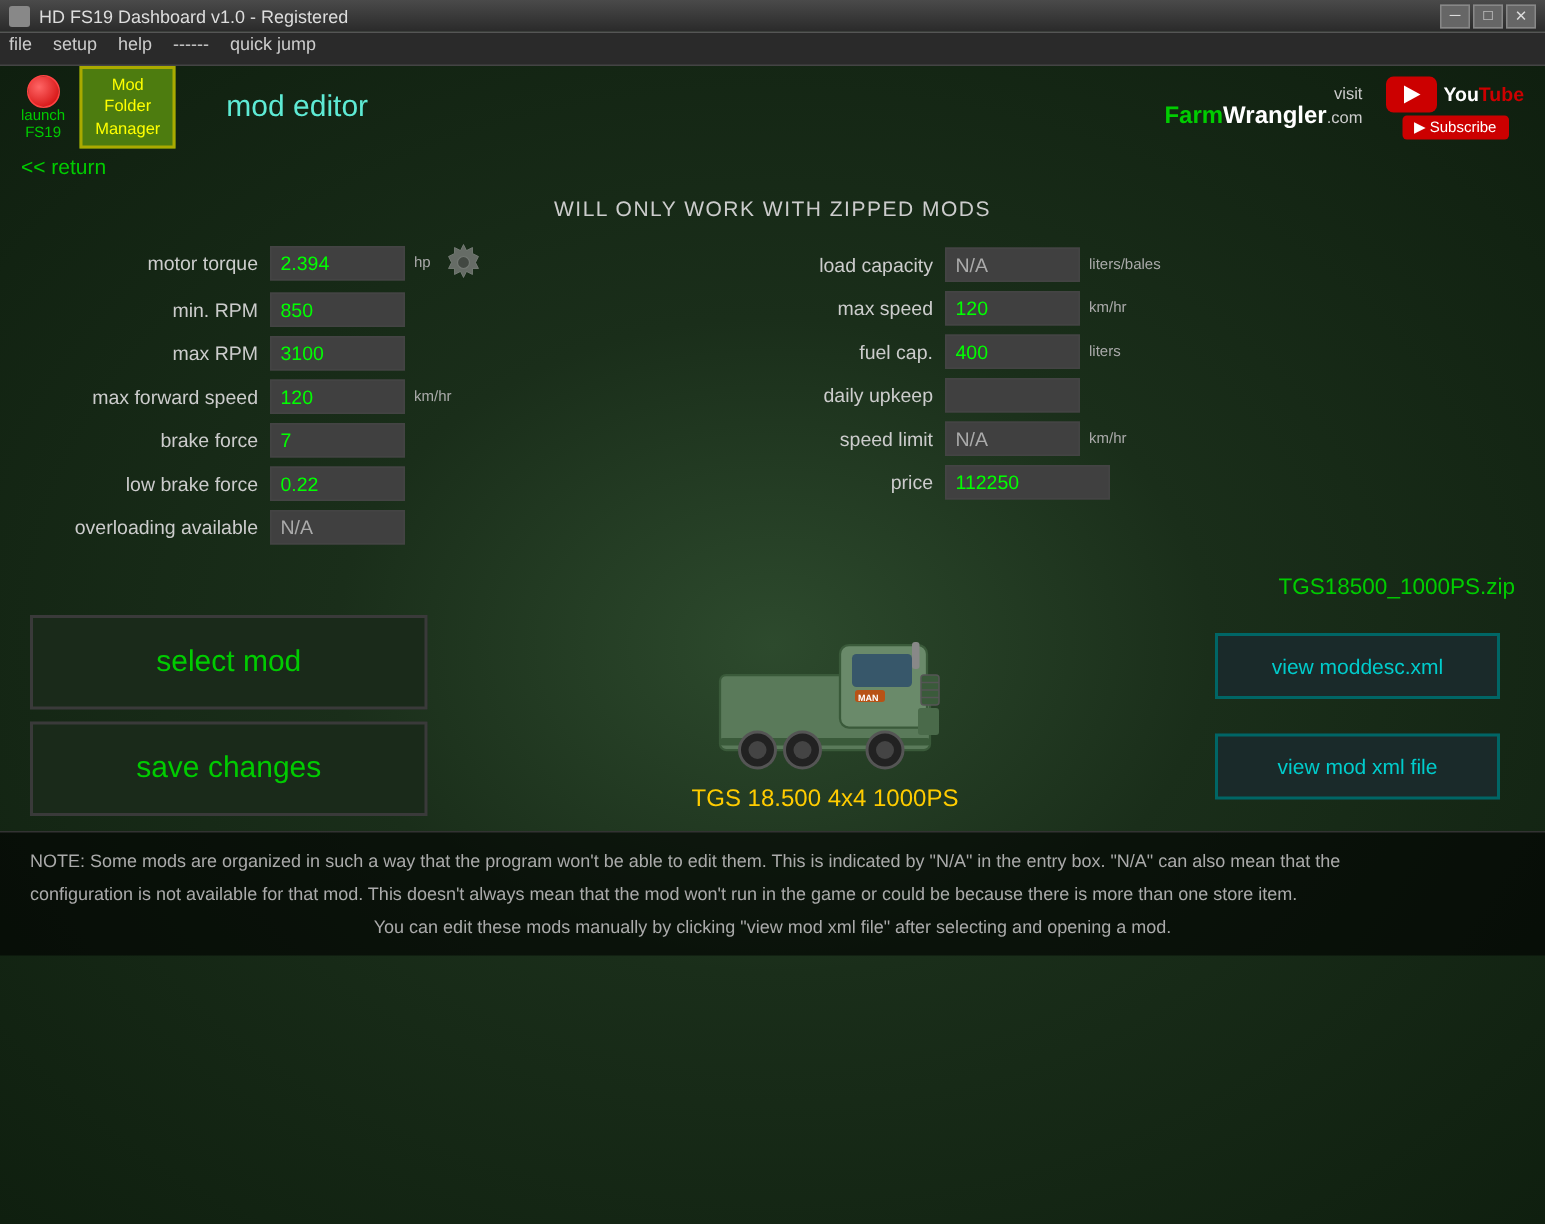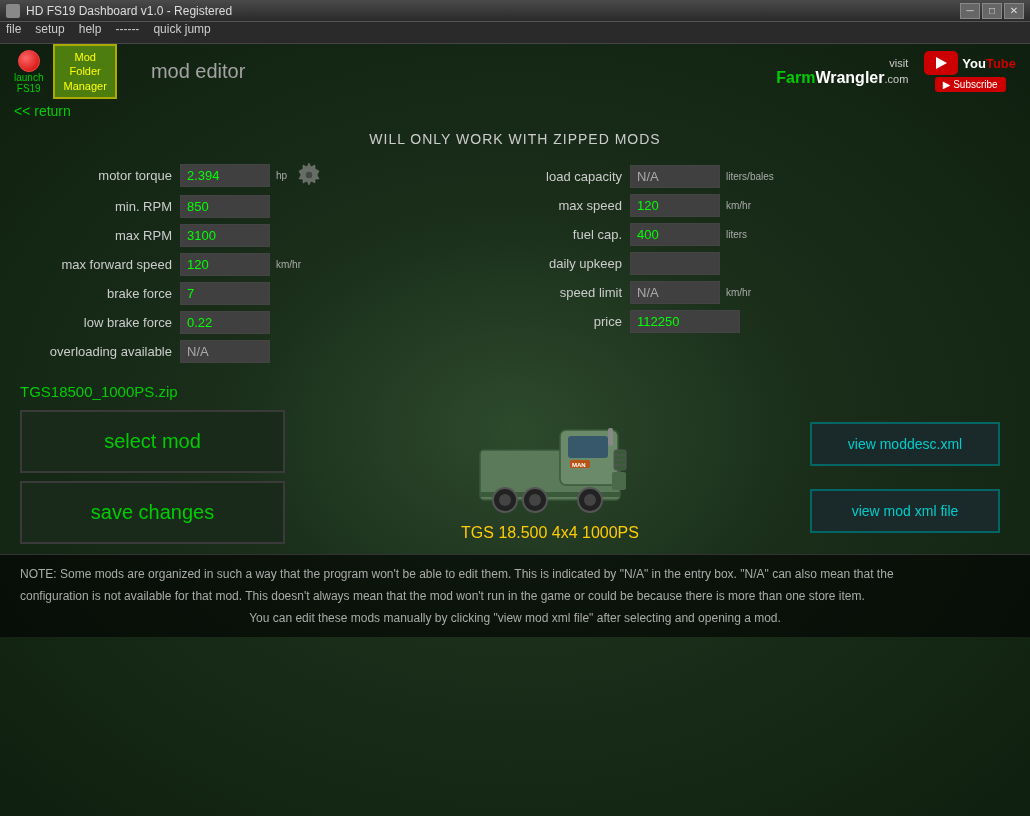--- a/index.html
+++ b/index.html
@@ -109,21 +109,21 @@
       color: #ffff00;
       padding: 4px 8px;
       text-align: center;
       font-size: 11px;
       line-height: 1.3;
       cursor: pointer;
       margin-right: 14px;
     }
 
     #app-title {
-      color: #a3a3a3;
+      color: #5eead4;
       font-size: 20px;
       font-weight: normal;
       flex: 1;
       padding-left: 20px;
     }
 
     
     #visit-area {
       display: flex;
       flex-direction: column;
@@ -238,20 +238,21 @@
       opacity: 0.7;
       display: inline-block;
     }
     .gear-icon svg { width: 28px; height: 28px; }
 
     
     #filename-area {
       padding: 8px 20px 4px 20px;
       color: #00cc00;
       font-size: 15px;
+      text-align: right;
     }
 
     
     #bottom-section {
       display: flex;
       padding: 6px 20px;
       gap: 16px;
     }
 
     

